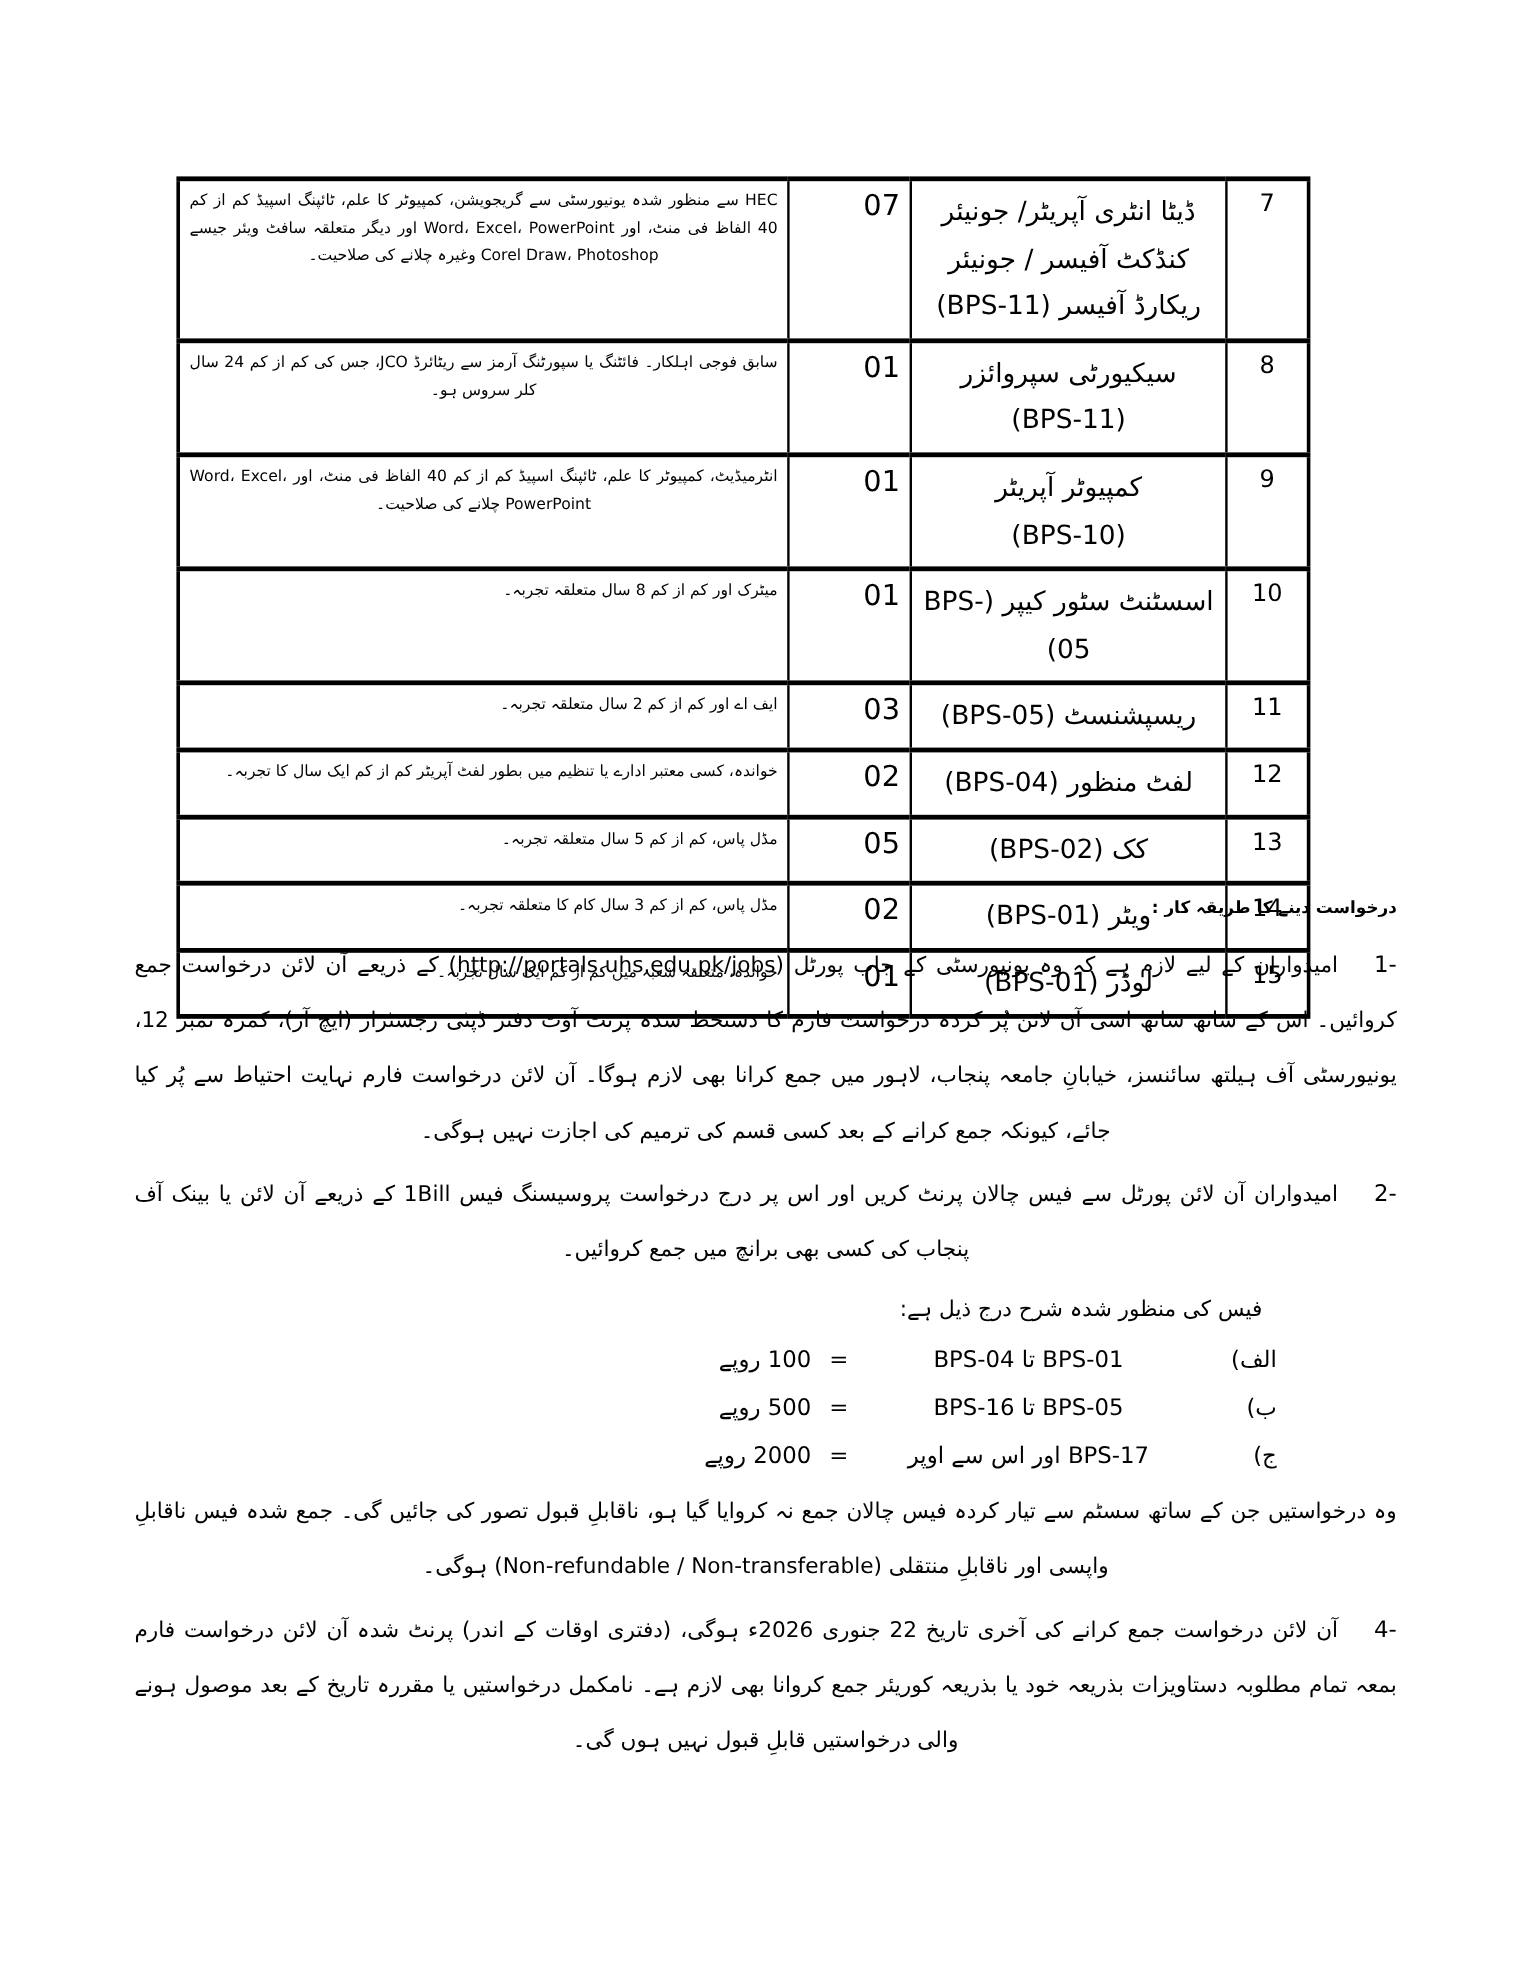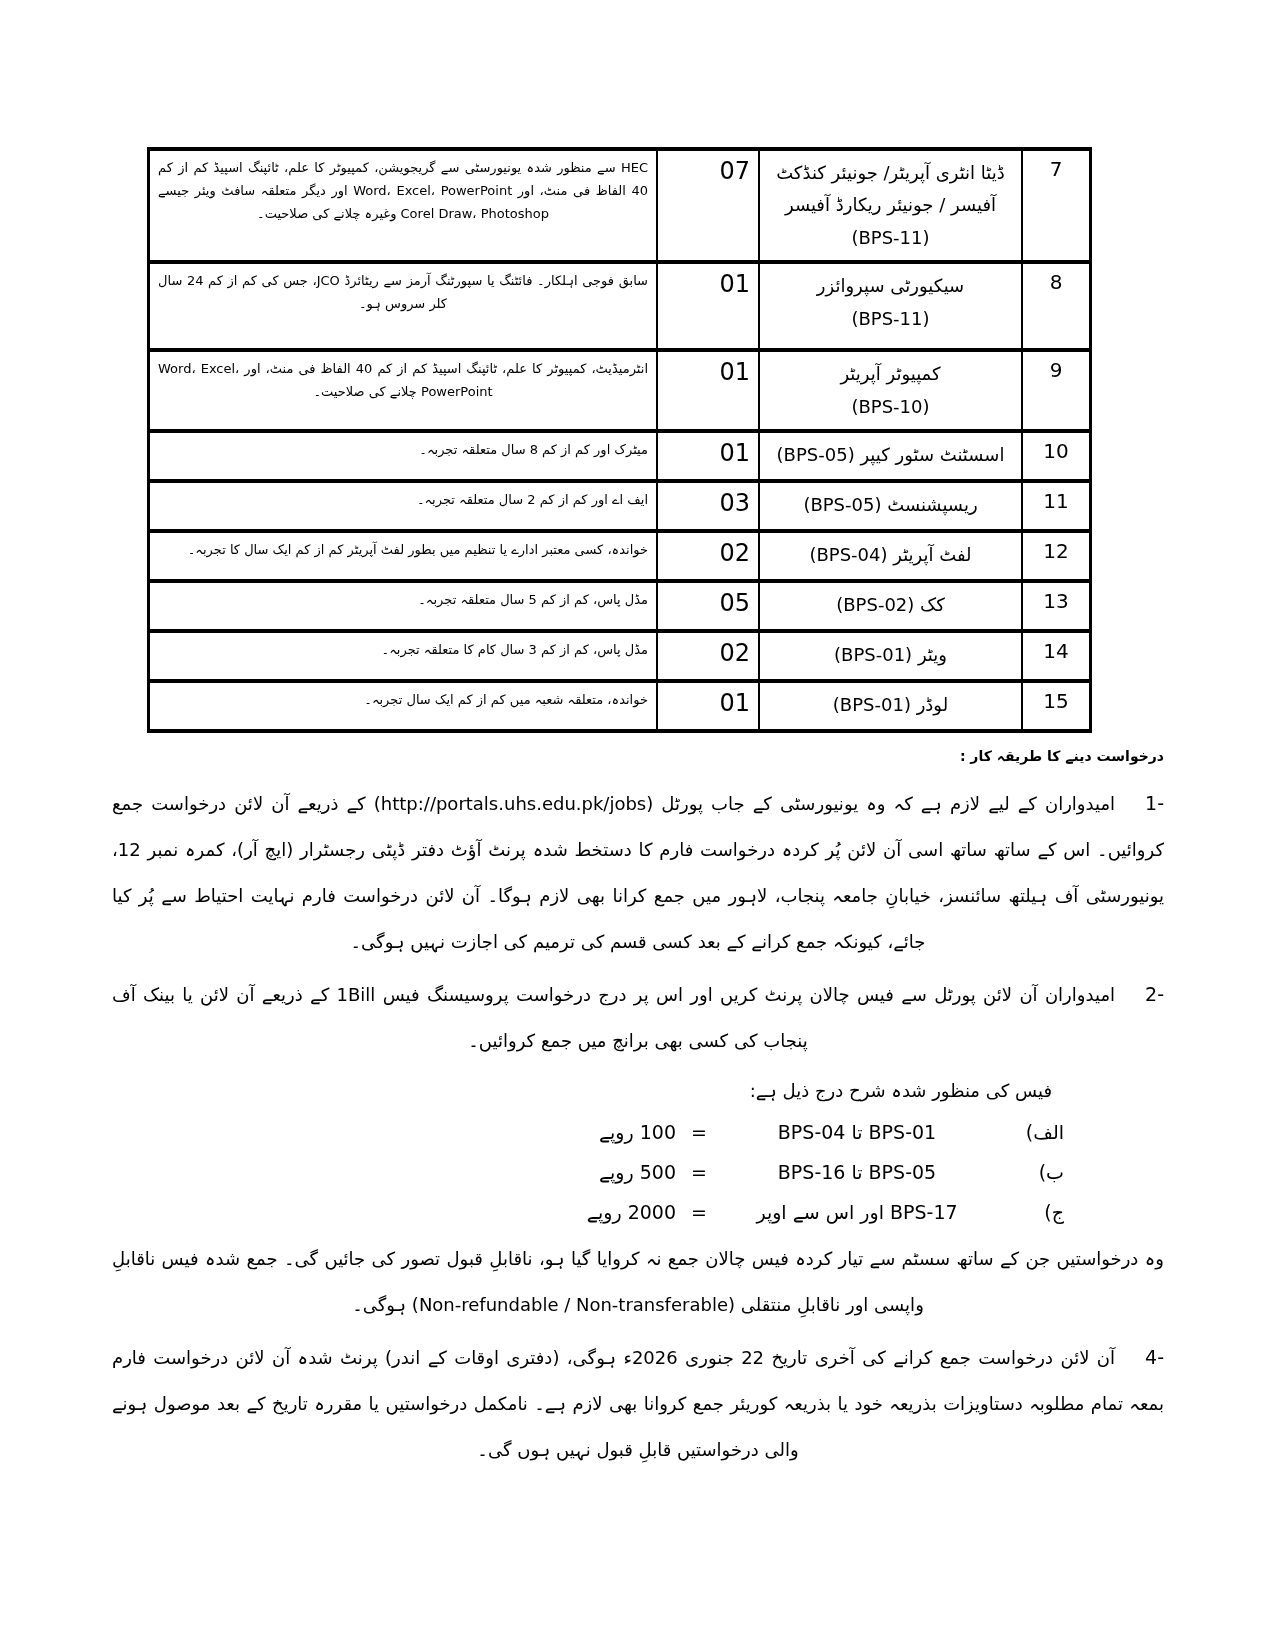--- a/index.html
+++ b/index.html
@@ -15,21 +15,21 @@
     position:absolute;top:147px;left:147px;width:945px;
     border-collapse:collapse;direction:rtl;table-layout:fixed;
     border:3px solid #000;
   }
   table.jobs td{
     border-left:2px solid #000;border-right:2px solid #000;
     border-top:4px solid #000;border-bottom:4px solid #000;
     vertical-align:top;padding:6px 8px;overflow:hidden;
   }
   .c-no{width:50px;text-align:center;font-size:20px;direction:ltr;}
-  .c-pos{width:245px;text-align:center;font-size:18px;line-height:1.8;}
+  .c-pos{width:245px;text-align:center;font-size:22px;line-height:1.8;}
   .c-cnt{width:84px;text-align:right;font-size:24px;direction:ltr;}
   .c-req{text-align:right;font-size:13px;line-height:1.75;}
   .c-req.just{text-align:justify;text-align-last:center;}
   .stack .pos-grade{display:block;text-align:center;}
   tr.h-xl{height:112px;} tr.h-lg{height:88px;} tr.h-md{height:76px;} tr.h-sm{height:50px;}
 
   
   .proc{
     position:absolute;top:748px;left:112px;width:1052px;
     direction:rtl;font-size:18px;
@@ -92,21 +92,21 @@
         <td class="c-req">میٹرک اور کم از کم 8 سال متعلقہ تجربہ۔</td>
       </tr>
       <tr class="h-sm">
         <td class="c-no">11</td>
         <td class="c-pos"><span class="pos-title">ریسپشنسٹ</span> <span class="pos-grade">(BPS-05)</span></td>
         <td class="c-cnt">03</td>
         <td class="c-req">ایف اے اور کم از کم 2 سال متعلقہ تجربہ۔</td>
       </tr>
       <tr class="h-sm">
         <td class="c-no">12</td>
-        <td class="c-pos"><span class="pos-title">لفٹ آپریٹر</span> <span class="pos-grade">(BPS-04)</span></td>
+        <td class="c-pos"><span class="pos-title">لفٹ منظور</span> <span class="pos-grade">(BPS-04)</span></td>
         <td class="c-cnt">02</td>
         <td class="c-req">خواندہ، کسی معتبر ادارے یا تنظیم میں بطور لفٹ آپریٹر کم از کم ایک سال کا تجربہ۔</td>
       </tr>
       <tr class="h-sm">
         <td class="c-no">13</td>
         <td class="c-pos"><span class="pos-title">کک</span> <span class="pos-grade">(BPS-02)</span></td>
         <td class="c-cnt">05</td>
         <td class="c-req">مڈل پاس، کم از کم 5 سال متعلقہ تجربہ۔</td>
       </tr>
       <tr class="h-sm">

